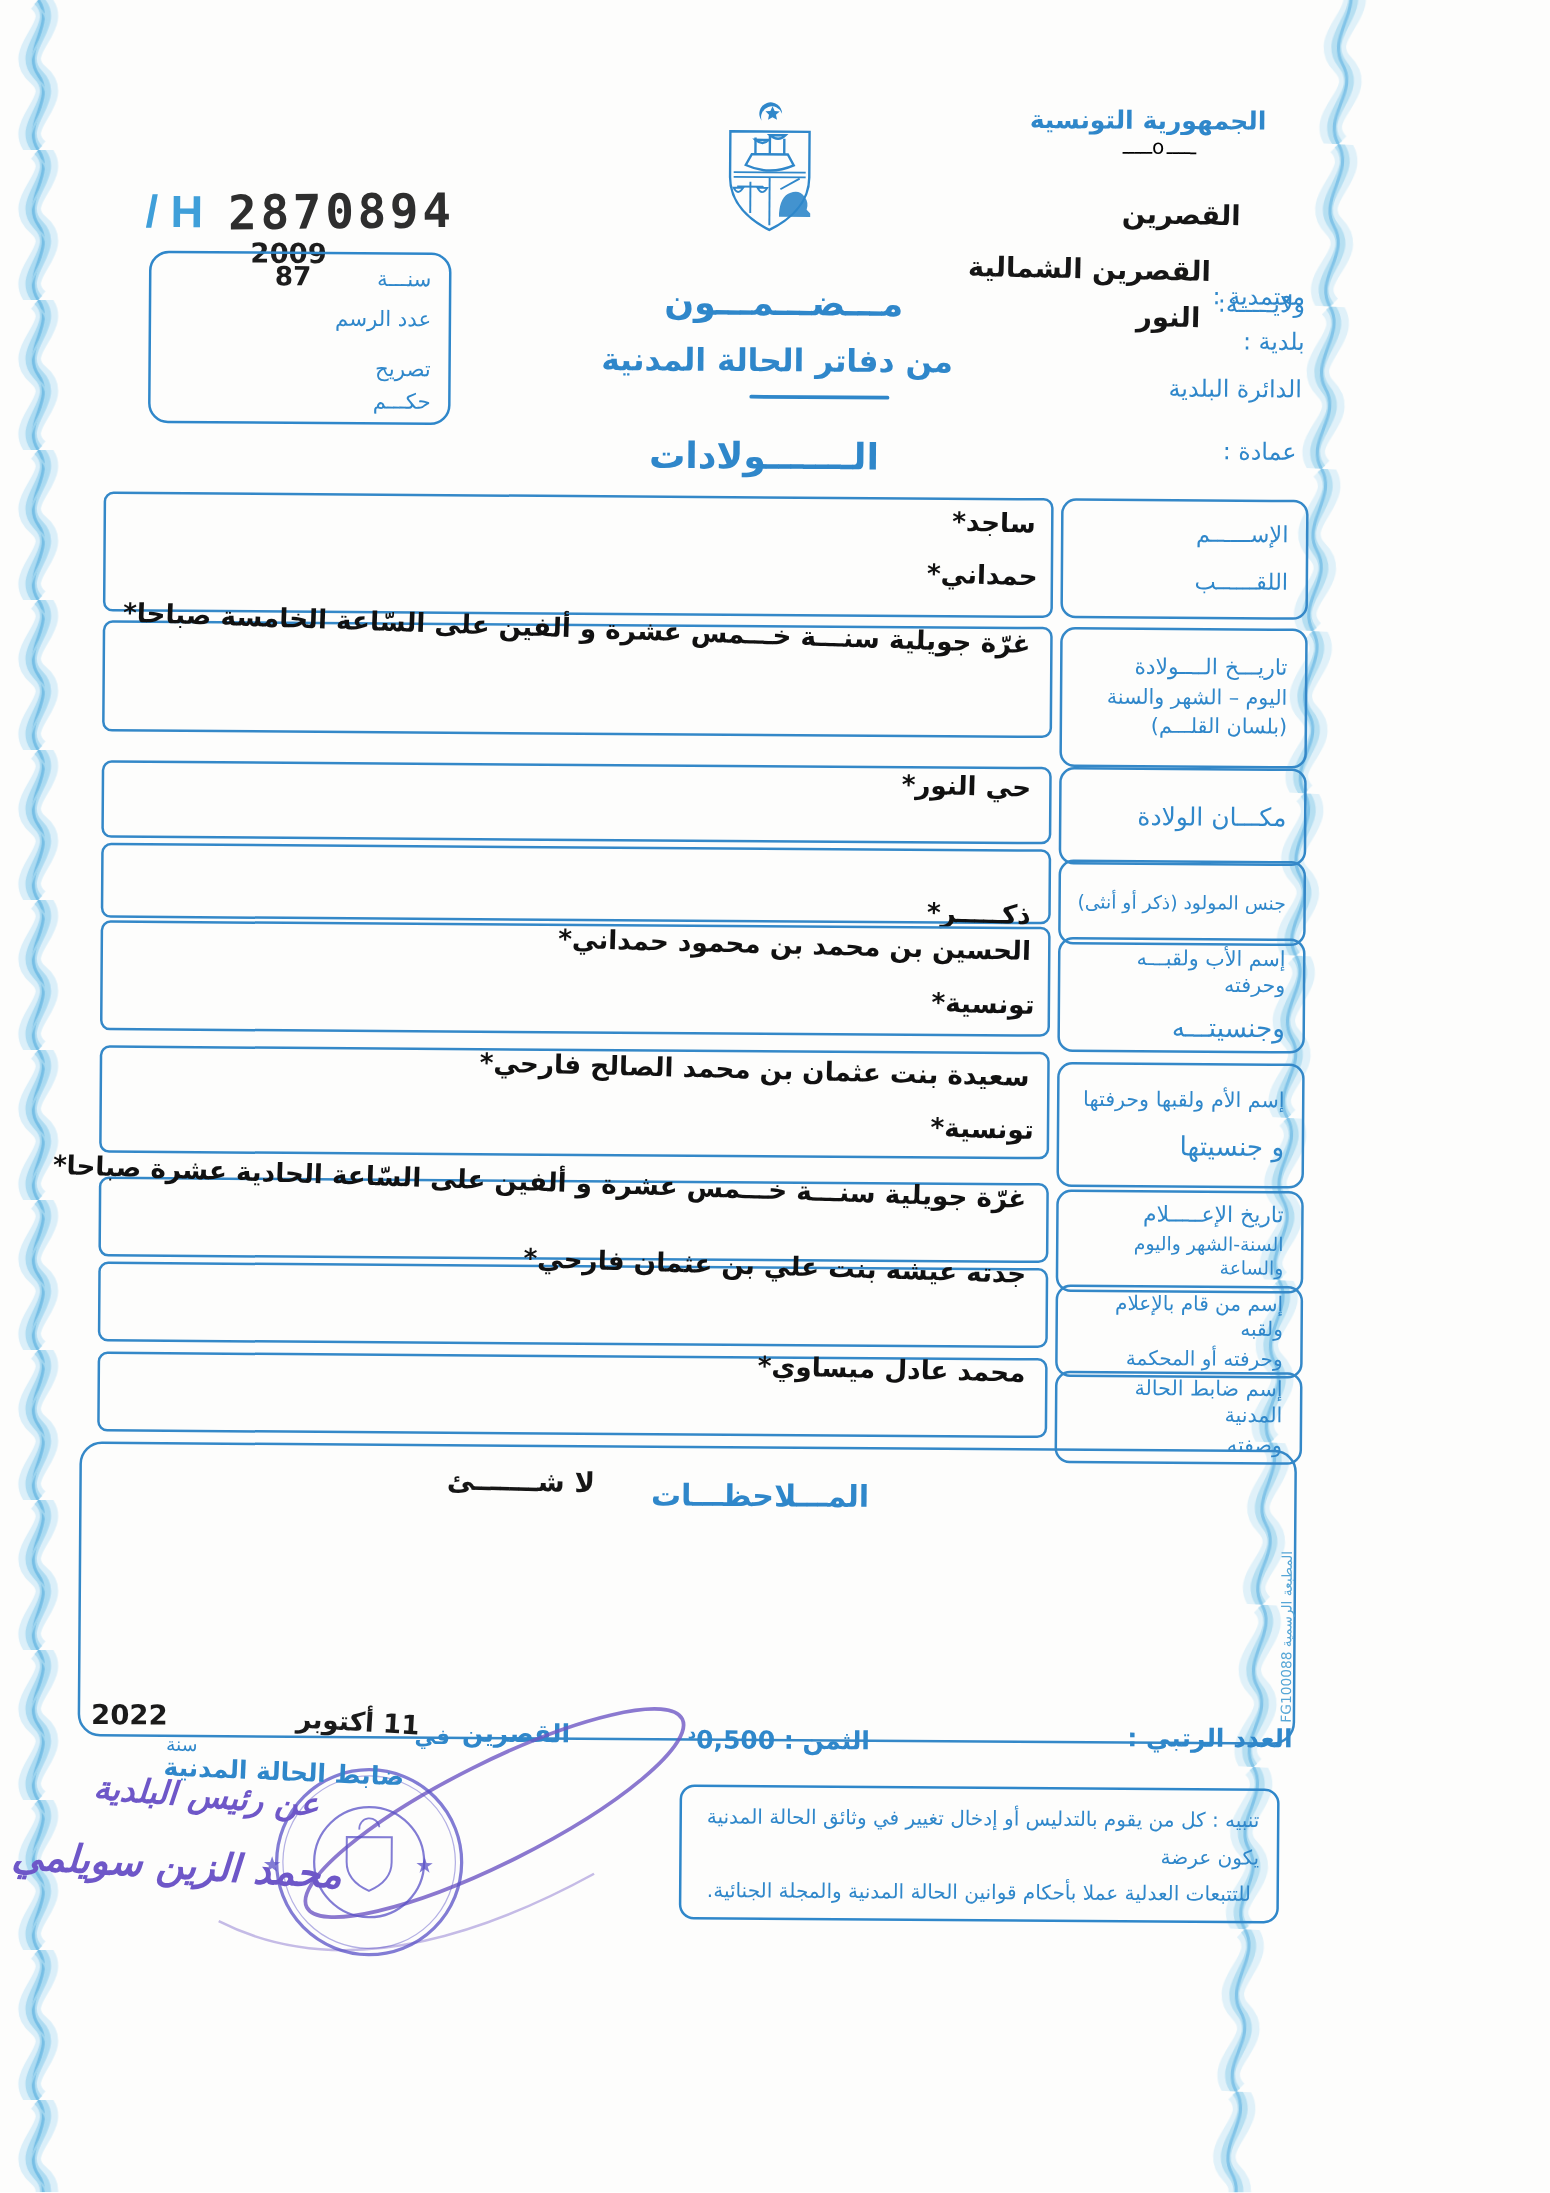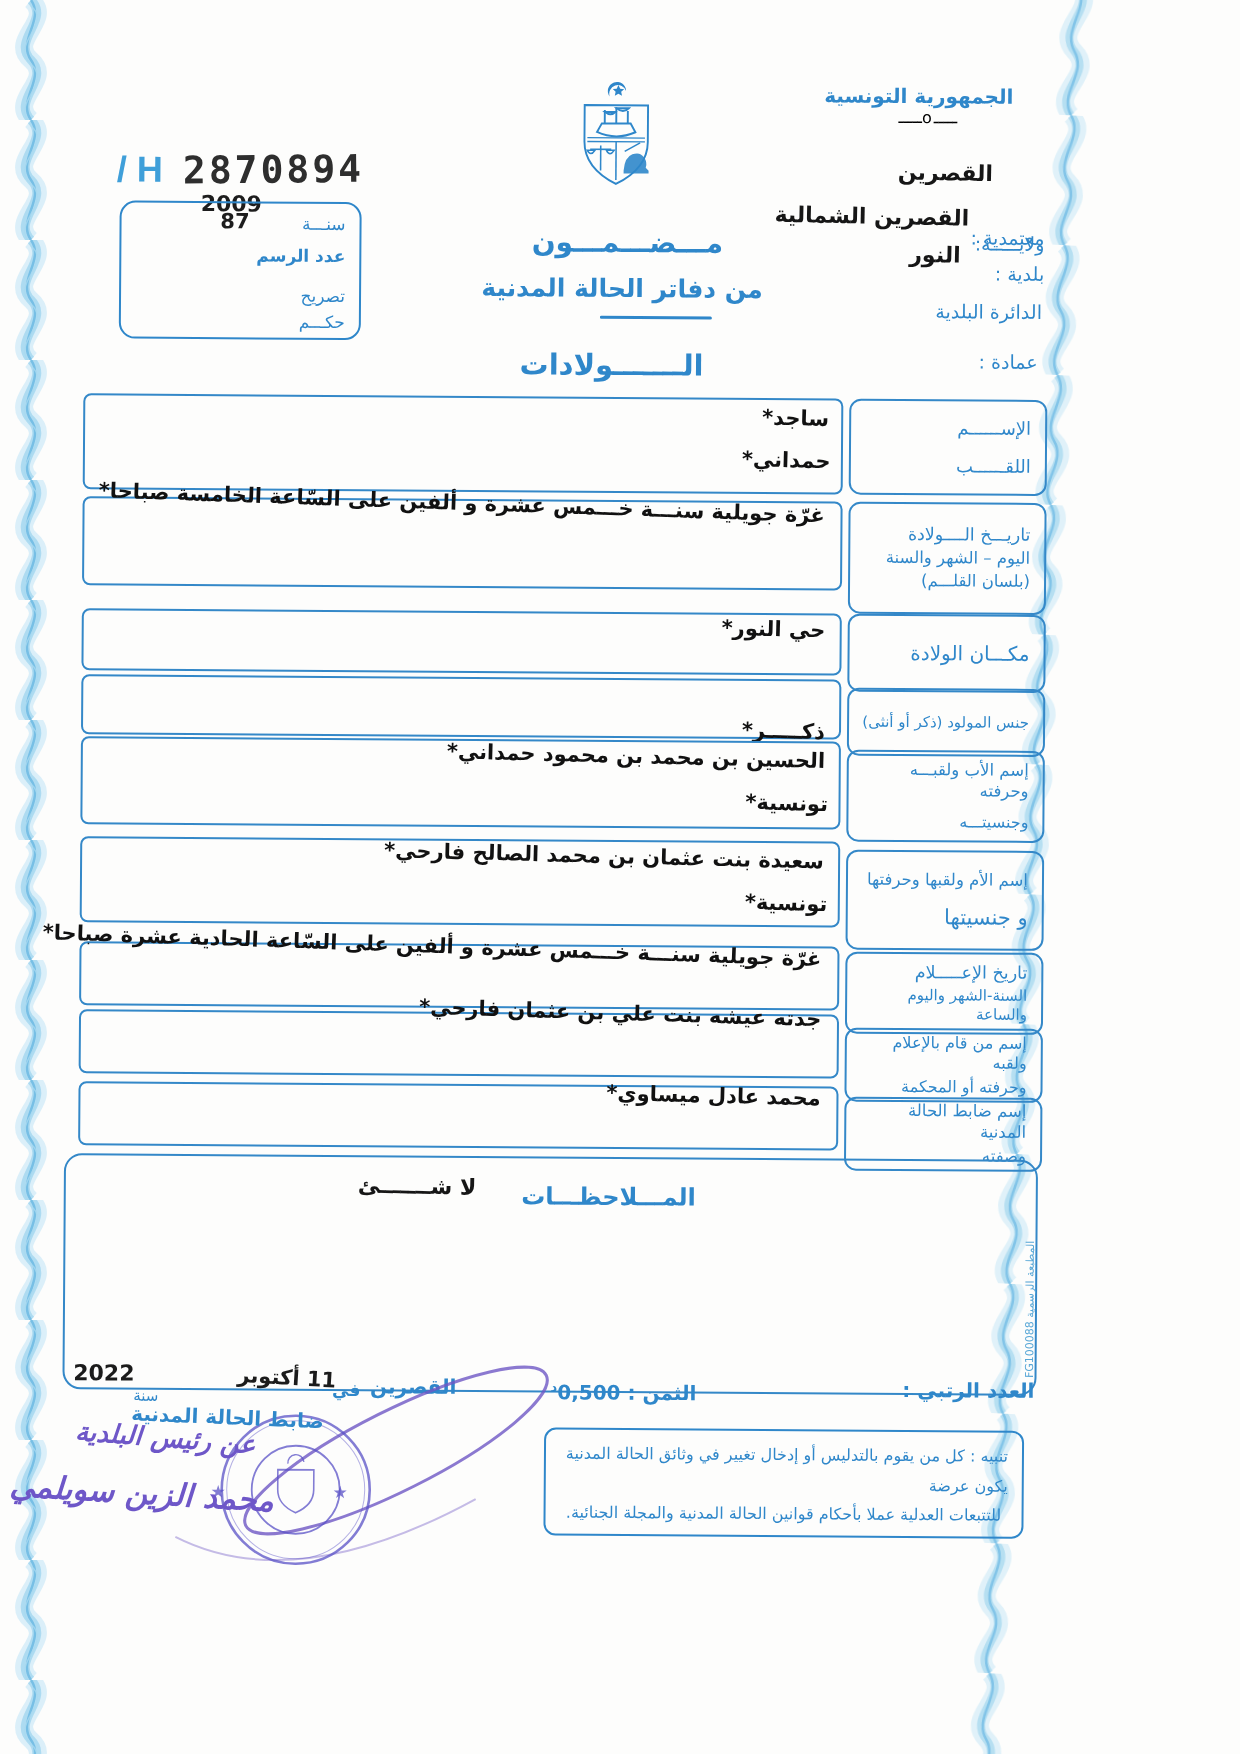--- a/index.html
+++ b/index.html
@@ -74,21 +74,21 @@
     <div class="abs republic" style="right:232px;top:82px;">الجمهورية التونسية</div>
     <div class="abs divider" style="right:288px;top:106px;">ـــــoـــــ</div>
 
     <div class="abs serial-prefix" style="left:112px;top:152px;">H /</div>
     <div class="abs serial-number" style="left:178px;top:150px;transform:rotate(-1deg);">2870894</div>
     <div class="abs serial-year" style="left:196px;top:194px;">2009</div>
 
     <div class="abs stampbox" style="left:115px;top:204px;width:238px;height:134px;">
       <div class="abs lbl" style="right:14px;top:10px;">سنـــة</div>
       <div class="abs black bold" style="right:110px;top:6px;font-size:21px;text-align:center;">87</div>
-      <div class="abs lbl" style="right:14px;top:42px;font-weight:bold;">عدد الرسم</div>
+      <div class="abs lbl" style="right:14px;top:42px;">عدد الرسم</div>
       <div class="abs lbl" style="right:14px;top:82px;text-align:center;">تصريح</div>
       <div class="abs lbl" style="right:14px;top:108px;">حكـــم</div>
     </div>
 
     <svg class="abs" style="left:563px;top:80px;" width="96" height="112" viewBox="0 0 100 116" aria-hidden="true">
       <g stroke="#2f87ca" fill="none" stroke-width="2">
         <path d="M43,17 A9.5,9.5 0 1 1 60,11 A7.5,7.5 0 1 0 43,17 Z" fill="#2f87ca" stroke="none"></path>
         <path d="M52,5 l1.8,3.8 4.2,0.4 -3.1,2.8 0.9,4.1 -3.8,-2.1 -3.7,2.1 0.8,-4.1 -3,-2.8 4.1,-0.4 Z" fill="#2f87ca" stroke="none"></path>
         <path d="M17,26 h66 v38 c0,22 -17,36 -33,44 c-16,-8 -33,-22 -33,-44 Z"></path>
         <path d="M30,54 q20,9 40,0 l-5,-9 h-30 Z"></path>
@@ -151,21 +151,21 @@
     <div class="lbox" style="left:846px;top:686px;width:166px;height:56px;">
       <div style="font-size:15px;white-space:nowrap;">جنس المولود (ذكر أو أنثى)</div>
     </div>
 
     <div class="vbox" style="left:80px;top:740px;width:756px;height:84px;">
       <div class="vline" style="right:14px;top:2px;">الحسين بن محمد بن محمود حمداني*</div>
       <div class="vline" style="right:10px;top:48px;">تونسية*</div>
     </div>
     <div class="lbox" style="left:846px;top:748px;width:166px;height:80px;gap:10px;">
       <div style="font-size:16.5px;">إسم الأب ولقبـــه وحرفته</div>
-      <div style="font-size:16px;">وجنسيتـــه</div>
+      <div style="font-size:21px;">وجنسيتـــه</div>
     </div>
 
     <div class="vbox" style="left:80px;top:840px;width:756px;height:82px;">
       <div class="vline" style="right:14px;top:2px;">سعيدة بنت عثمان بن محمد الصالح فارحي*</div>
       <div class="vline" style="right:10px;top:48px;">تونسية*</div>
     </div>
     <div class="lbox" style="left:846px;top:848px;width:166px;height:88px;gap:14px;">
       <div style="font-size:16.5px;">إسم الأم ولقبها وحرفتها</div>
       <div style="font-size:21px;">و جنسيتها</div>
     </div>

